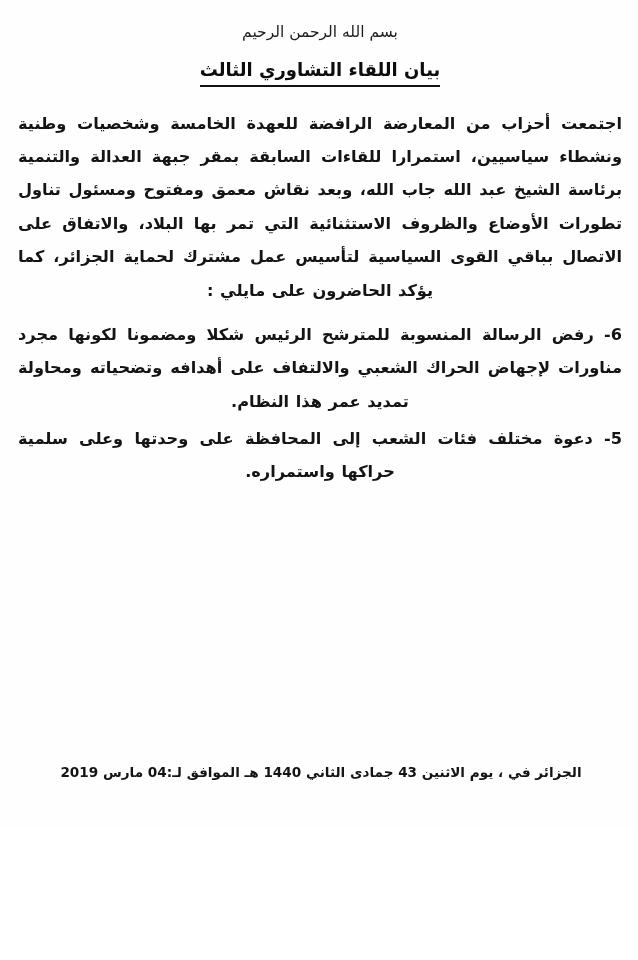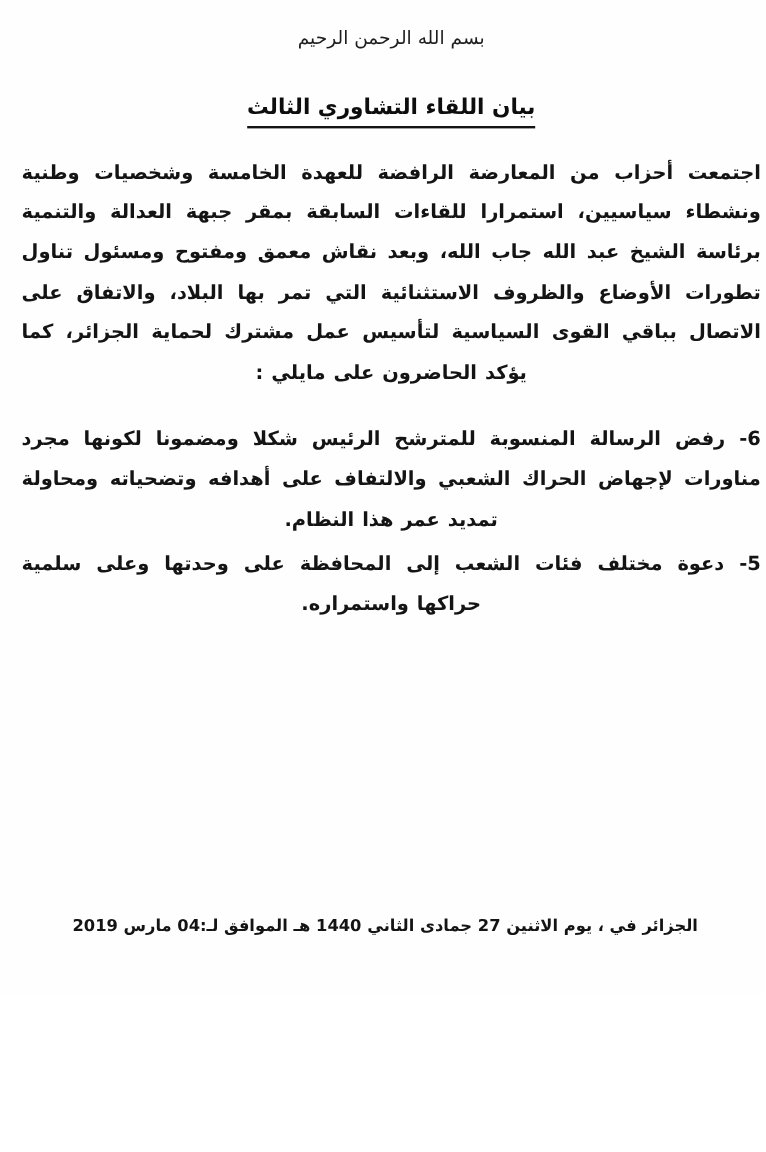--- a/index.html
+++ b/index.html
@@ -15,41 +15,41 @@
     color: #141414;
     overflow: hidden;
   }
 
   .page {
     position: relative;
     width: 638px;
     height: 828px;
     background: #fefefe;
     box-sizing: border-box;
-    padding: 14px 4px 0 18px;
+    padding: 14px 16px 0 18px;
     direction: rtl;
   }
 
   
   .basmala {
     text-align: center;
     font-size: 15.5px;
     font-weight: 500;
     letter-spacing: 0px;
     margin: 8px 0 0 0;
     line-height: 1.4;
     color: #1d1d1d;
   }
 
   
   .doc-title {
     text-align: center;
     font-size: 18px;
     font-weight: 700;
-    margin: 32px 0 0 0;
+    margin: 12px 0 0 0;
     line-height: 1.5;
     color: #0d0d0d;
   }
   .doc-title .tl {
     display: inline-block;
     border-bottom: 2px solid #141414;
     padding-bottom: 2px;
   }
 
   
@@ -65,21 +65,21 @@
     text-align: justify;
     text-align-last: center;
     color: #141414;
     word-spacing: 1px;
   }
 
   
   p.intro {
     text-align: justify;
     text-align-last: center;
-    margin-bottom: 22px;
+    margin-bottom: 11px;
   }
 
   
   p.clause {
     text-align: justify;
     text-align-last: center;
     margin-bottom: 4px;
   }
 
   
@@ -118,15 +118,15 @@
 
 
     <p class="para clause">6- رفض الرسالة المنسوبة للمترشح الرئيس شكلا ومضمونا لكونها مجرد مناورات لإجهاض الحراك الشعبي والالتفاف على أهدافه وتضحياته ومحاولة تمديد عمر هذا النظام.</p>
 
 
 
     <p class="para clause">5- دعوة مختلف فئات الشعب إلى المحافظة على وحدتها وعلى سلمية حراكها واستمراره.</p>
 
   </div>
 
-  <div class="footer">الجزائر في ، يوم الاثنين 27 جمادى الثاني 1440 هـ الموافق لـ:04 مارس 2019</div>
+  <div class="footer">الجزائر في ، يوم الاثنين 43 جمادى الثاني 1440 هـ الموافق لـ:04 مارس 2019</div>
 
 </div>
 
 </body></html>

